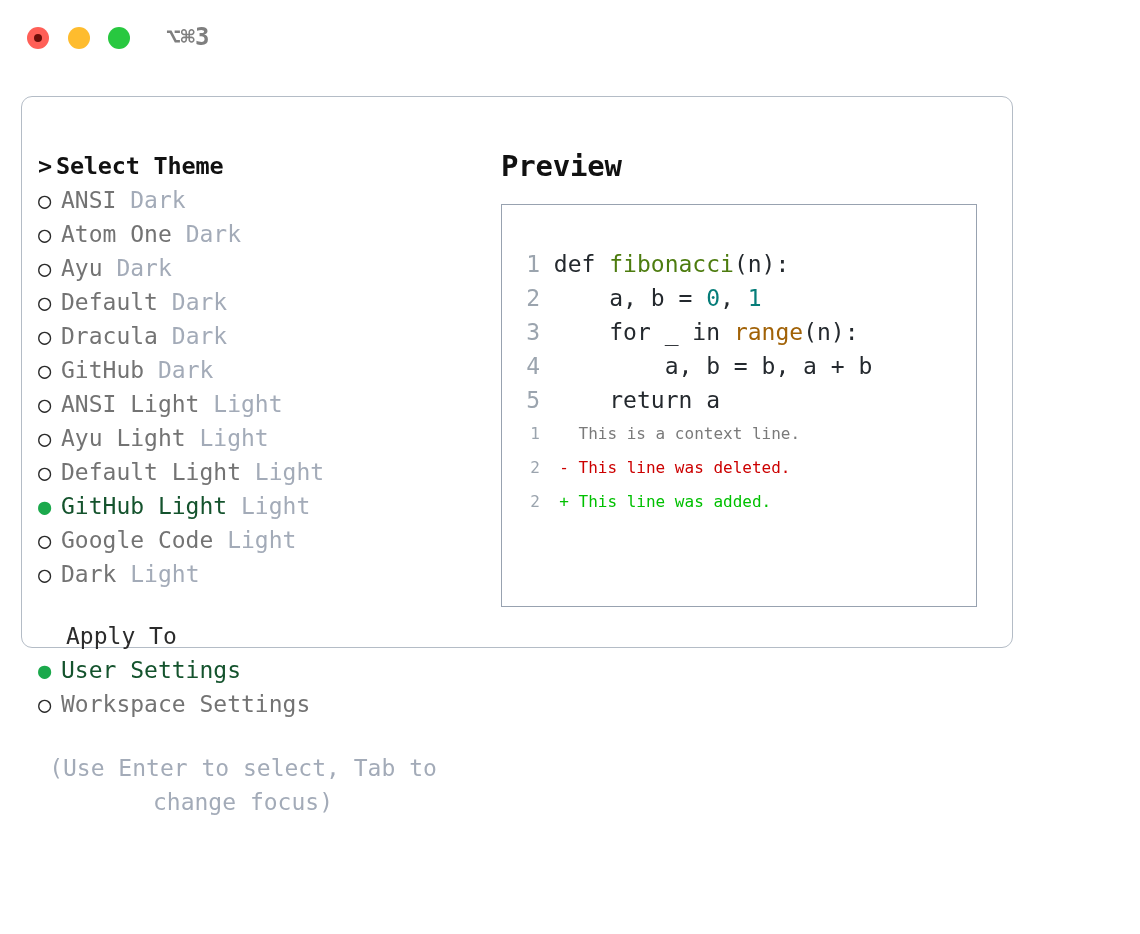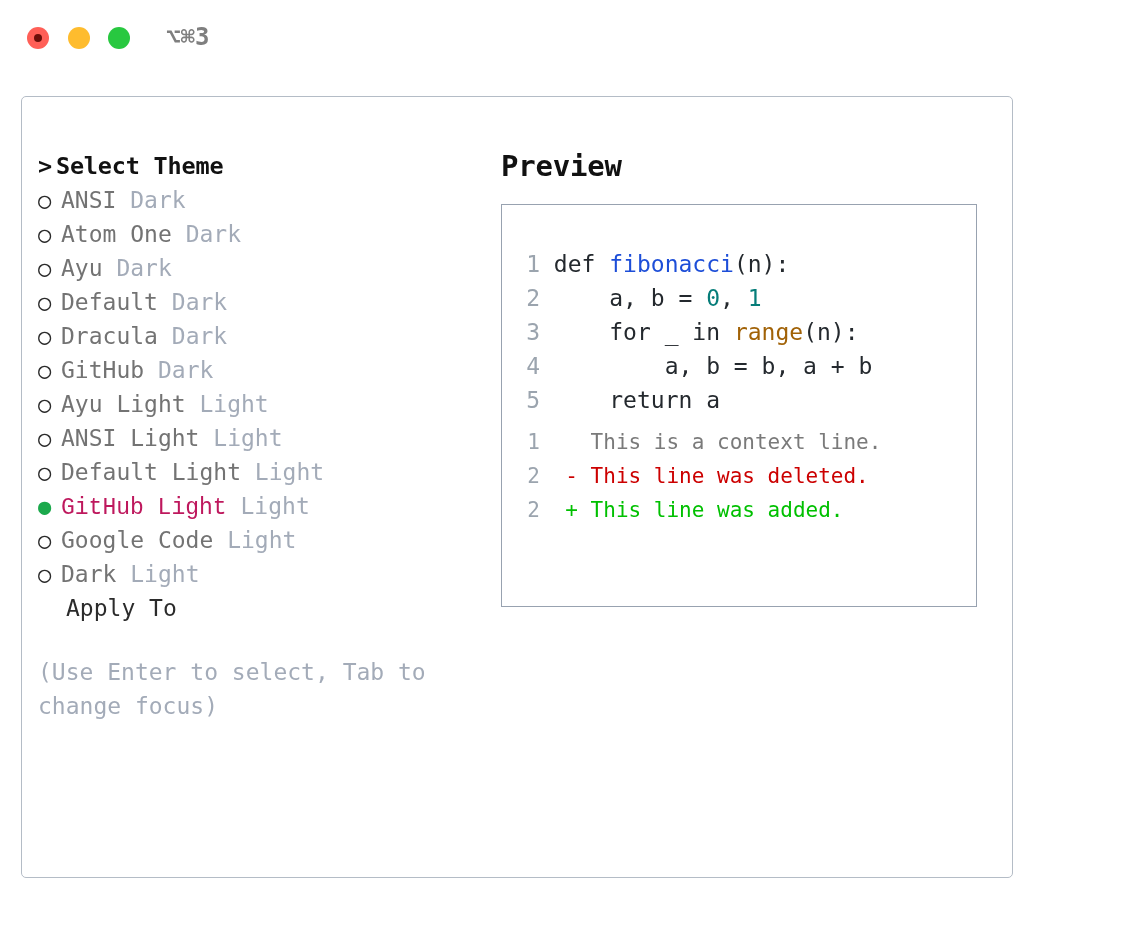--- a/index.html
+++ b/index.html
@@ -60,23 +60,23 @@
     letter-spacing: 0px;
     white-space: pre;
   }
 
   
   #panel {
     position: absolute;
     left: 21px;
     top: 96px;
     width: 992px;
-    height: 782px;
+    height: 552px;
     border: 1.6px solid #b4bcc6;
-    border-radius: 5px;
+    border-radius: 11px;
     box-sizing: border-box;
     background: #ffffff;
   }
 
   
   #left-col {
     position: absolute;
     left: 16px;
     top: 52px;
     width: 430px;
@@ -100,36 +100,37 @@
 
   .bullet {
     display: inline-block;
     width: 23px;
     font-size: 22px;
   }
   .bullet.unsel { color: #2b2b2b; }
   .bullet.sel   { color: #1BA94C; }
 
   .theme-name { color: #737373; }
-  .theme-name.selected { color: #be185d; font-family: Liberation Mono, monospace; }
+  .theme-name.selected { color: #14532d; }
   .theme-kind { color: #a3abb8; }
 
-  #apply-to-block { }
+  #apply-to-block { margin-top: 28px; }
   #apply-to-label {
     padding-left: 28px;
     color: #2b2b2b;
   }
 
   #hint {
     margin-top: 30px;
     font-size: 23px;
     line-height: 34px;
     color: #a3abb8;
     width: 410px;
     white-space: pre-wrap;
+    text-align: center;
   }
 
   
   #right-col {
     position: absolute;
     left: 479px;
     top: 52px;
     width: 500px;
   }
   #preview-header {
@@ -160,29 +161,29 @@
   }
   .code-line { height: 34px; }
   .gutter {
     display: inline-block;
     width: 28px;
     text-align: right;
     color: #9ba4ae;
   }
   .code-text { color: #24292e; }
 
-  .tok-fn   { color: #1d4ed8; }
+  .tok-fn   { color: #4d7c0f; }
   .tok-num  { color: #067d79; }
   .tok-call { color: #a16207; }
 
   #diff-area {
     position: absolute;
     left: 10px;
-    top: 220px;
-    font-size: 21px;
+    top: 212px;
+    font-size: 16px;
     line-height: 34px;
     white-space: pre;
   }
   .diff-ctx { color: #7a7a7a; }
   .diff-del { color: #CC0000; }
   .diff-add { color: #00C000; }
 
 </style>
 </head>
 <body>
@@ -203,30 +204,34 @@
 
       <div class="line-row" id="select-theme-header"><span class="caret">&gt;</span><span>Select Theme</span></div>
 
       <div id="theme-items">
           <div class="line-row"><span class="bullet unsel">○</span><span class="theme-name">ANSI</span><span class="theme-kind"> Dark</span></div>
           <div class="line-row"><span class="bullet unsel">○</span><span class="theme-name">Atom One</span><span class="theme-kind"> Dark</span></div>
           <div class="line-row"><span class="bullet unsel">○</span><span class="theme-name">Ayu</span><span class="theme-kind"> Dark</span></div>
           <div class="line-row"><span class="bullet unsel">○</span><span class="theme-name">Default</span><span class="theme-kind"> Dark</span></div>
           <div class="line-row"><span class="bullet unsel">○</span><span class="theme-name">Dracula</span><span class="theme-kind"> Dark</span></div>
           <div class="line-row"><span class="bullet unsel">○</span><span class="theme-name">GitHub</span><span class="theme-kind"> Dark</span></div>
+          <div class="line-row"><span class="bullet unsel">○</span><span class="theme-name">ANSI Light</span><span class="theme-kind"> Light</span></div>
           <div class="line-row"><span class="bullet unsel">○</span><span class="theme-name">Ayu Light</span><span class="theme-kind"> Light</span></div>
-          <div class="line-row"><span class="bullet unsel">○</span><span class="theme-name">ANSI Light</span><span class="theme-kind"> Light</span></div>
           <div class="line-row"><span class="bullet unsel">○</span><span class="theme-name">Default Light</span><span class="theme-kind"> Light</span></div>
           <div class="line-row"><span class="bullet sel">●</span><span class="theme-name selected">GitHub Light</span><span class="theme-kind"> Light</span></div>
           <div class="line-row"><span class="bullet unsel">○</span><span class="theme-name">Google Code</span><span class="theme-kind"> Light</span></div>
           <div class="line-row"><span class="bullet unsel">○</span><span class="theme-name">Dark</span><span class="theme-kind"> Light</span></div>
         </div>
 
       <div id="apply-to-block">
         <div class="line-row" id="apply-to-label">Apply To</div>
+        <div id="apply-to-items">
+            <div class="line-row"><span class="bullet sel">●</span><span class="theme-name selected">User Settings</span></div>
+            <div class="line-row"><span class="bullet unsel">○</span><span class="theme-name">Workspace Settings</span></div>
+          </div>
       </div>
 
       <div id="hint">(Use Enter to select, Tab to change focus)</div>
     </div>
 
     <div id="right-col">
       <div id="preview-header">Preview</div>
 
       <div id="preview-box">
         <div id="code-area"><div class="code-line"><span class="gutter">1</span> <span class="code-text">def </span><span class="tok-fn">fibonacci</span><span class="code-text">(n):</span></div><div class="code-line"><span class="gutter">2</span> <span class="code-text">    a, b = </span><span class="tok-num">0</span><span class="code-text">, </span><span class="tok-num">1</span></div><div class="code-line"><span class="gutter">3</span> <span class="code-text">    for _ in </span><span class="tok-call">range</span><span class="code-text">(n):</span></div><div class="code-line"><span class="gutter">4</span> <span class="code-text">        a, b = b, a + b</span></div><div class="code-line"><span class="gutter">5</span> <span class="code-text">    return a</span></div></div>

